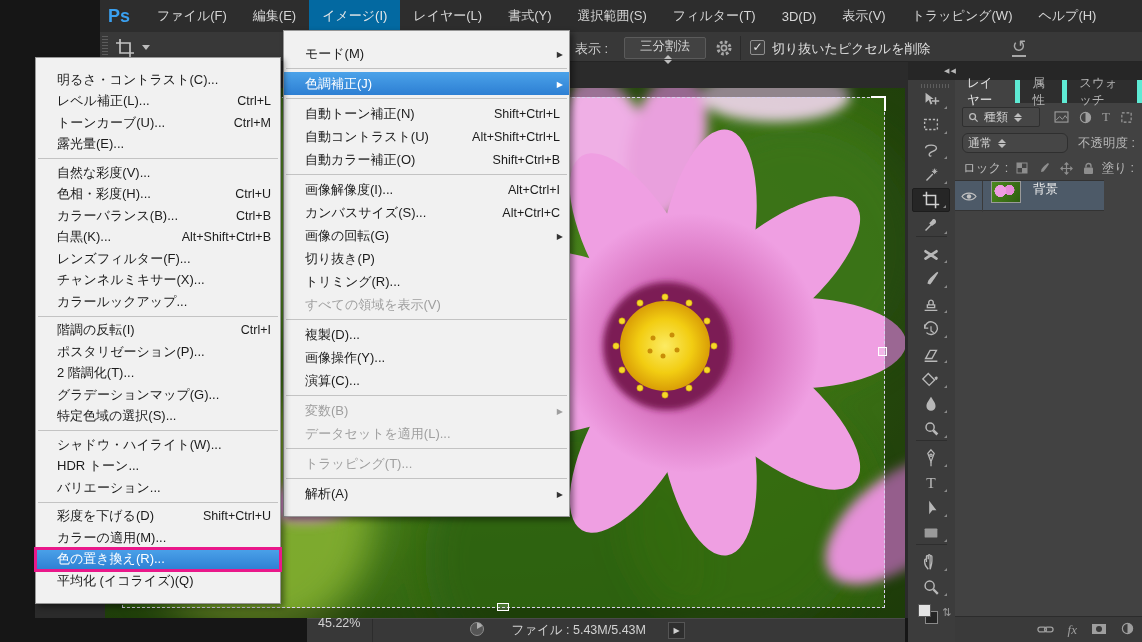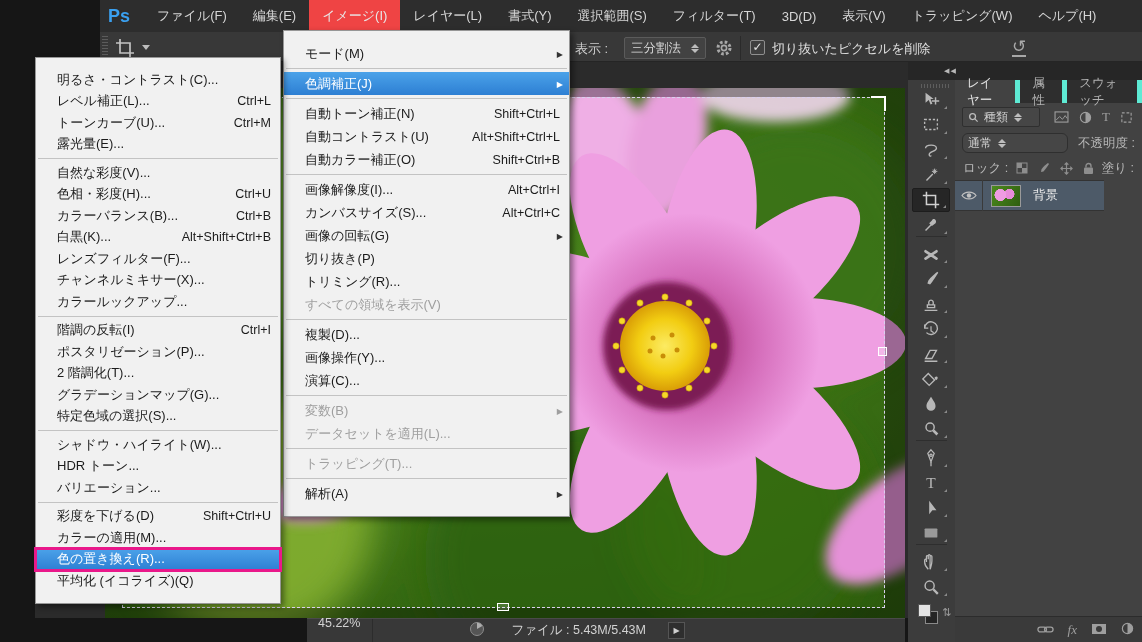--- a/index.html
+++ b/index.html
@@ -8,21 +8,21 @@
        font-family:"Liberation Sans","DejaVu Sans",sans-serif;background:#161616;}
   .abs{position:absolute;}
 
   
   .menubar{left:0;top:0;width:1142px;height:32px;background:#2d2d2d;display:flex;align-items:stretch;z-index:6;}
   .menubar .left-dark{position:absolute;left:0;top:0;width:100px;height:32px;background:#161616;}
   .ps-logo{position:relative;margin-left:108px;width:36px;display:flex;align-items:center;
            color:#3aa0f0;font-weight:bold;font-size:18px;}
   .mb-items{display:flex;}
   .mb-item{padding:0 13px;display:flex;align-items:center;color:#d6d6d6;font-size:13px;cursor:default;}
-  .mb-item.act{background:#ef4444;color:#e8e8e8;}
+  .mb-item.act{background:#0369a1;color:#e8e8e8;}
 
   
   .optbar{left:100px;top:32px;width:1042px;height:30px;background:#383838;border-bottom:1px solid #252525;z-index:4;}
   .grip-v{left:102px;top:36px;width:6px;height:22px;
           background:repeating-linear-gradient(0deg,#5c5c5c 0 1px,transparent 1px 3px);z-index:5;}
   .opt-combo{background:#424242;border:1px solid #5b5b5b;border-radius:2px;height:22px;
              display:flex;align-items:center;justify-content:space-between;padding:0 6px;color:#d8d8d8;font-size:12.5px;z-index:5;}
   .updown{display:flex;flex-direction:column;gap:1px;margin-left:6px;}
   .updown i{width:0;height:0;border-left:4px solid transparent;border-right:4px solid transparent;}
   .updown i.up{border-bottom:4px solid #bdbdbd;}
@@ -82,21 +82,21 @@
   
   .panel{left:955px;top:80px;width:187px;height:562px;background:#424242;z-index:3;}
   .ptabs{position:absolute;left:0;top:0;width:187px;height:23px;background:#2e2e2e;display:flex;}
   .ptab{padding:0 12px;display:flex;align-items:center;font-size:12.5px;color:#b2b2b2;border-right:5px solid #5eead4;}
   .ptab.act{background:#424242;color:#e0e0e0;}
   .prow{position:absolute;left:0;width:187px;display:flex;align-items:center;color:#b8b8b8;font-size:12.5px;}
   .pcombo{background:#464646;border:1px solid #2f2f2f;border-radius:2px;height:20px;display:flex;
           align-items:center;padding:0 5px;color:#cfcfcf;font-size:12px;}
   .picon{margin-left:10px;display:flex;align-items:center;}
   .layer-row{position:absolute;left:0;top:100px;width:149px;height:31px;background:#4d5a68;
-             border-top:1px solid #333;border-bottom:1px solid #333;display:flex;align-items:center;}
+             border-top:1px solid #333;border-bottom:1px solid #333;display:flex;align-items:flex-start;}
   .eye-box{width:28px;height:31px;display:flex;align-items:center;justify-content:center;border-right:1px solid #3a3a3a;}
   .layer-thumb{margin-left:8px;width:30px;height:22px;border:1px solid #9a9a9a;
     background:radial-gradient(circle at 30% 45%,#ef9ce2 0 26%,transparent 27%),
                radial-gradient(circle at 62% 40%,#e88cd9 0 24%,transparent 25%),
                radial-gradient(circle at 40% 42%,#f3d11d 0 8%,transparent 9%),
                linear-gradient(120deg,#4c8a1e,#2f5e10);}
   .layer-name{margin-left:12px;color:#ececec;font-size:12.5px;}
   .panel-bottom{position:absolute;left:0;top:536px;width:187px;height:26px;background:#3a3a3a;
                 border-top:1px solid #2c2c2c;display:flex;align-items:center;justify-content:flex-end;gap:14px;padding-right:8px;}
   .fx-txt{color:#9e9e9e;font-size:13px;font-style:italic;font-family:"Liberation Serif","DejaVu Serif",serif;}
@@ -261,21 +261,21 @@
   </div>
   <div class="abs tool-dd-arrow" style="left:142px;top:45px;"></div>
   <div class="abs opt-combo" style="left:160px;top:37px;width:106px;margin-top:21px;">
     <span>制約なし</span>
     <span class="updown">
         <i class="up"></i>
         <i class="dn"></i>
       </span>
   </div>
   <div class="abs opt-label" style="left:575px;top:40px;">表示 :</div>
-  <div class="abs opt-combo" style="left:624px;top:37px;width:82px;">
+  <div class="abs opt-combo" style="left:624px;top:37px;width:82px;flex-direction:column;">
     <span>三分割法</span>
     <span class="updown">
         <i class="up"></i>
         <i class="dn"></i>
       </span>
   </div>
   <div class="abs" style="left:714px;top:38px;z-index:5;">
     <svg width="20" height="20" viewBox="0 0 20 20">
       <circle cx="10" cy="10" r="6" fill="none" stroke="#a8a8a8" stroke-width="3" stroke-dasharray="2.6 2.1"></circle>
       <circle cx="10" cy="10" r="2.6" fill="none" stroke="#a8a8a8" stroke-width="1.6"></circle>

